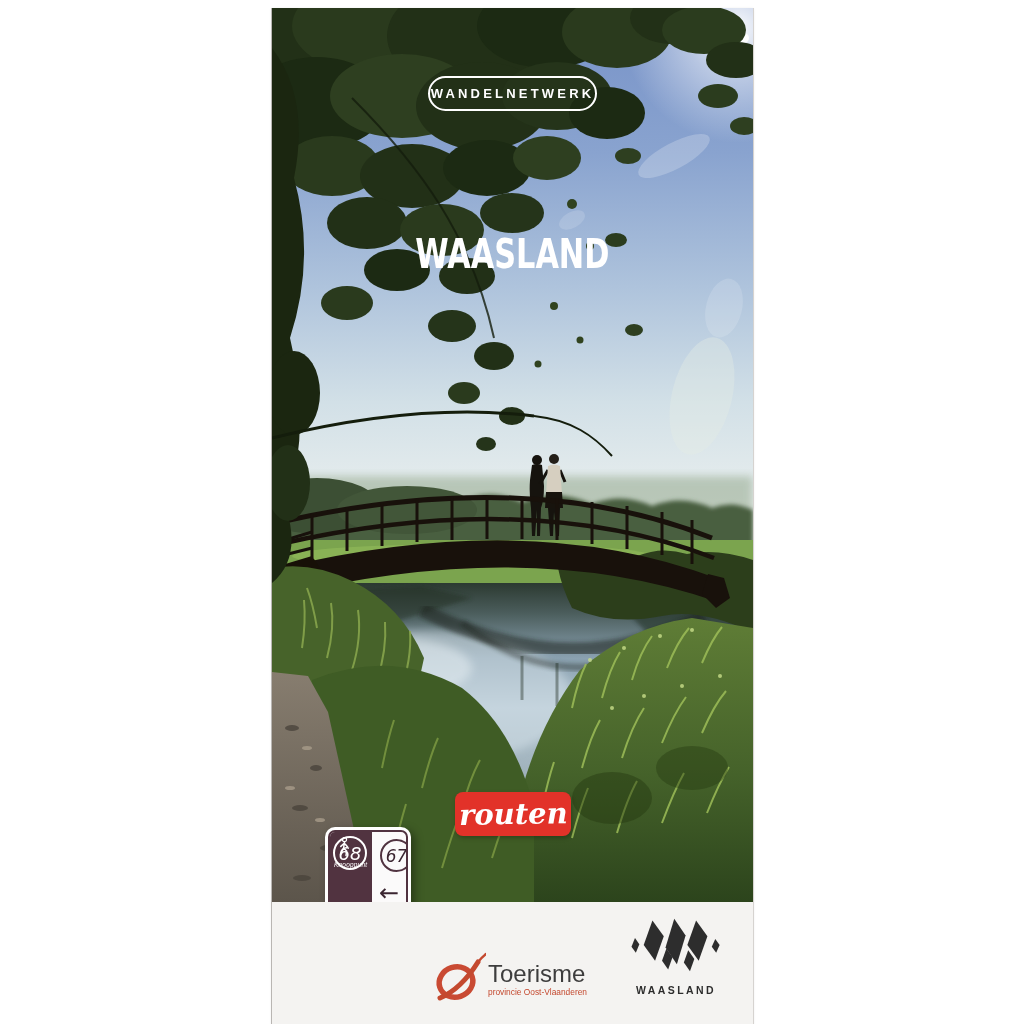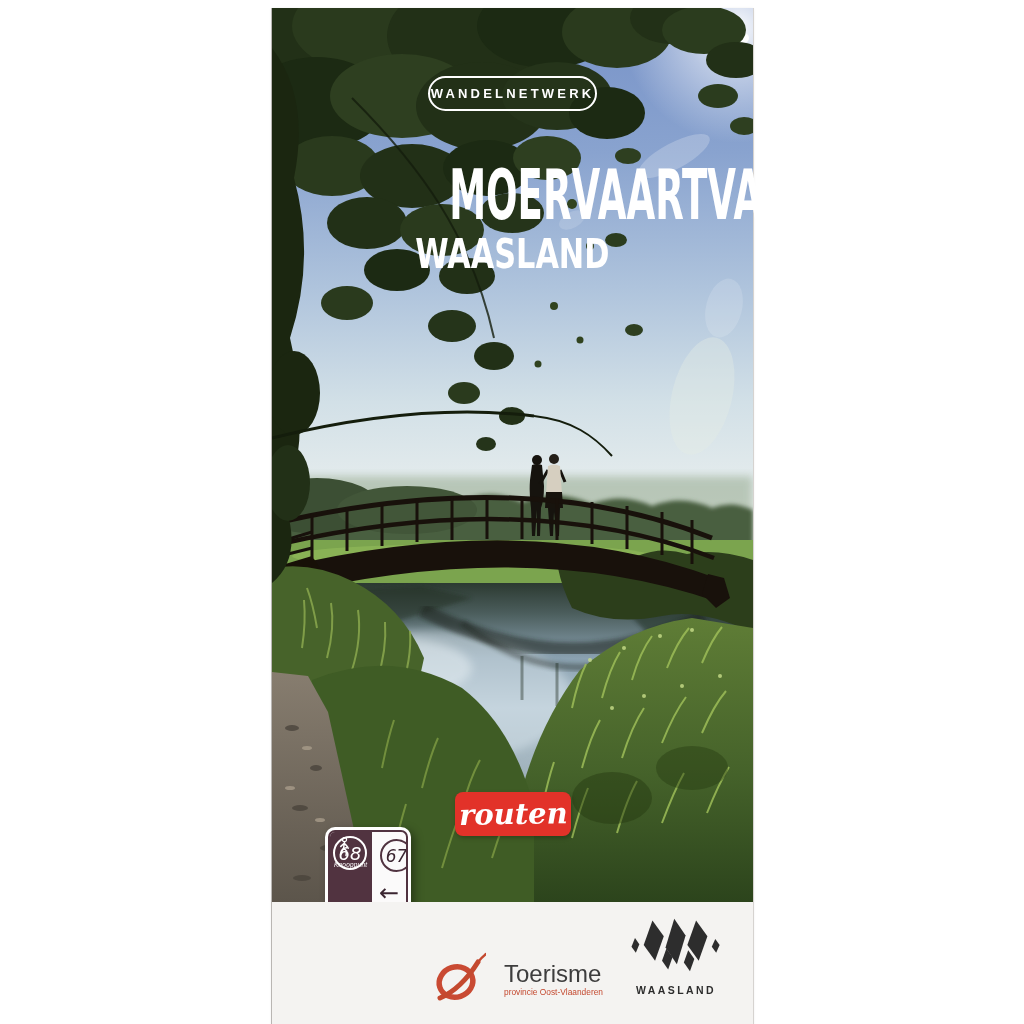--- a/index.html
+++ b/index.html
@@ -51,21 +51,21 @@
   .routen{position:absolute;left:183px;top:784px;width:116px;height:44px;
           background:var(--c-routen-red,#e23229);border-radius:8px;
           display:flex;align-items:center;justify-content:center;
           box-shadow:1px 2px 4px rgba(0,0,0,.25);}
   .routen span{color:#ffffff;font-family:"DejaVu Serif",serif;font-style:italic;
           font-weight:bold;font-size:29px;transform:rotate(-1deg);}
   
   .footer{position:absolute;left:0;top:894px;width:481px;height:122px;
           background:var(--c-footer-background,#f4f3f1);}
   .toerisme{position:absolute;left:158px;top:48px;display:flex;align-items:center;}
-  .toerisme-text{margin-left:18px;}
+  .toerisme-text{margin-left:2px;}
   .toerisme-name{color:var(--c-toerisme-text,#3d3d3d);font-size:24px;line-height:24px;}
   .toerisme-sub{color:var(--c-toerisme-red,#c4492f);font-size:9.5px;line-height:11px;
                 transform:scaleX(.88);transform-origin:left;white-space:nowrap;}
   .waasland{position:absolute;left:356px;top:12px;width:96px;text-align:center;}
   .waasland-label{margin-top:4px;color:var(--c-waasland-dark,#2d2d2d);font-size:10.5px;
                   font-weight:bold;letter-spacing:2.4px;transform:scaleY(1.05);}
 </style>
 </head>
 <body>
 
@@ -303,23 +303,20 @@
             <path d="M80,90 C150,160 200,230 222,330" stroke-width="2" opacity=".8"></path>
           </g>
         </g>
       </svg>
     </div>
 
     <div class="badge">
       <span>WANDELNETWERK</span>
     </div>
 
-    <div class="title-line title-main">
-      <span class="squeeze">MOERVAARTVALLEI</span>
-    </div>
     <div class="title-line title-sub">
       <span class="squeeze">WAASLAND</span>
     </div>
 
     <div class="knsign">
       <div class="knsign-inner">
         <div class="kn-head">
           <svg class="kn-walker" width="14" height="20" viewBox="0 0 14 20">
             <circle cx="7.5" cy="2.6" r="2.1" fill="none" stroke="#ffffff" stroke-width="1.2"></circle>
             <path d="M7.5,5 L6.6,11 M7.5,6 L3.8,9.4 M7.5,6.2 L10.6,10 M6.6,11 L3.6,17.5 M6.6,11 L9.6,14 L9,18.5" stroke="#ffffff" stroke-width="1.5" fill="none" stroke-linecap="round"></path>

